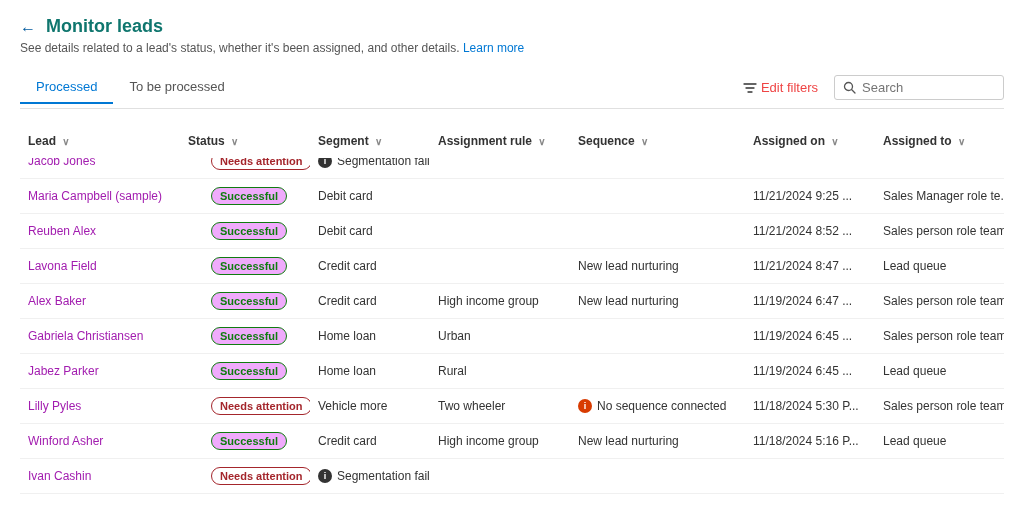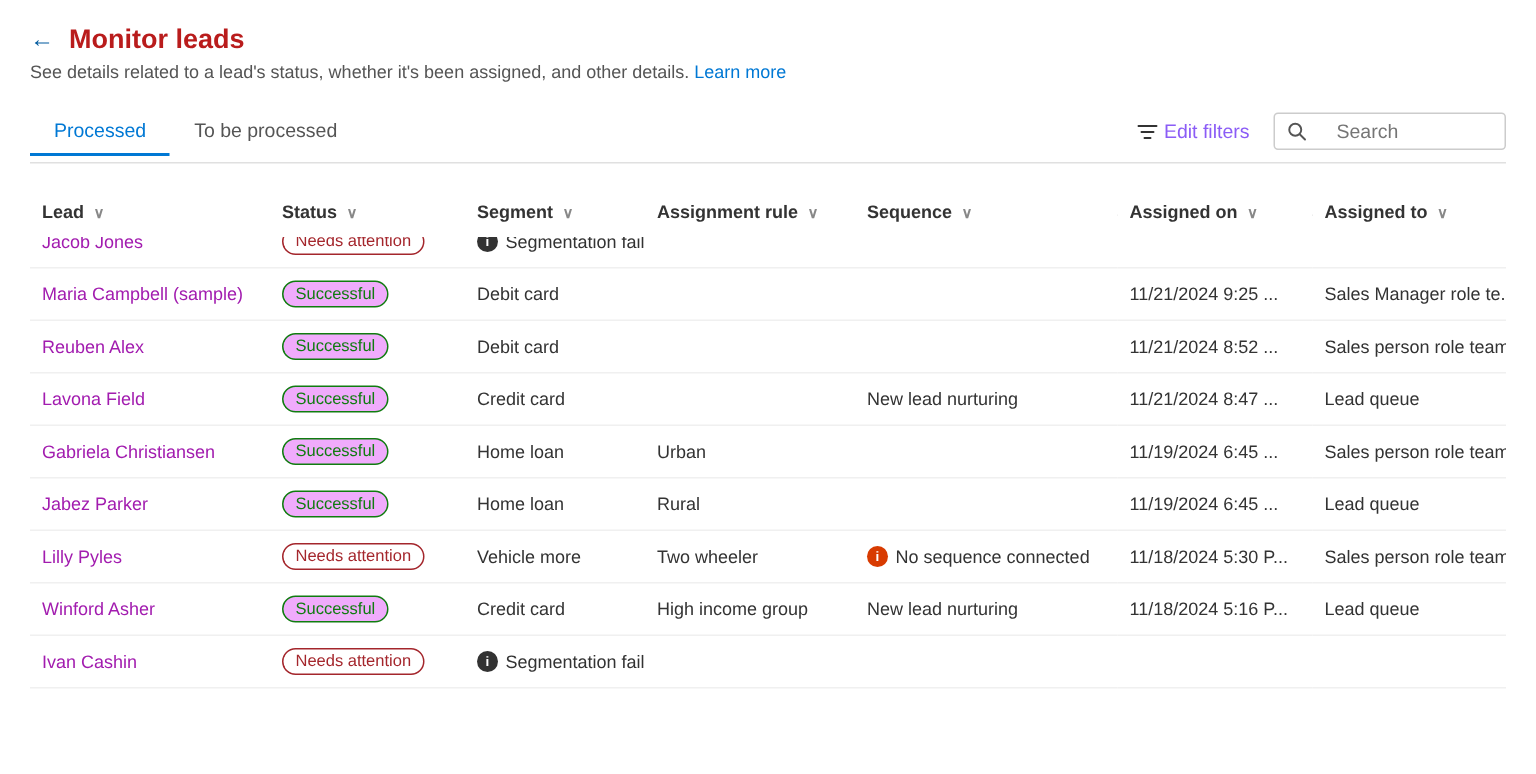--- a/index.html
+++ b/index.html
@@ -2,49 +2,49 @@
 <html><head>
   <meta charset="utf-8">
   <style>
     * { box-sizing: border-box; margin: 0; padding: 0; }
     body { font-family: 'Segoe UI', Arial, sans-serif; font-size: 13px; color: #333; background: #fff; overflow: hidden; }
 
     .page { width: 1024px; height: 516px; display: flex; flex-direction: column; padding: 16px 20px 0 20px; }
 
     .header { display: flex; align-items: center; gap: 10px; margin-bottom: 4px; }
     .back-btn { color: #005a9e; font-size: 16px; cursor: pointer; border: none; background: none; padding: 0; }
-    .page-title { font-size: 18px; font-weight: 600; color: #b91c1c; }
+    .page-title { font-size: 18px; font-weight: 600; color: #0f766e; }
     .subtitle { font-size: 12px; color: #555; margin-bottom: 16px; }
     .subtitle a { color: #0078d4; text-decoration: none; }
 
     .toolbar { display: flex; align-items: center; justify-content: space-between; margin-bottom: 0; }
 
     .tabs { display: flex; gap: 0; }
     .tab { padding: 8px 16px; cursor: pointer; font-size: 13px; color: #555; border-bottom: 2px solid transparent; }
     .tab.active { color: #0078d4; border-bottom: 2px solid #0078d4; font-weight: 500; }
 
     .toolbar-right { display: flex; align-items: center; gap: 8px; }
-    .edit-filters-btn { display: flex; align-items: center; gap: 4px; background: none; border: none; color: #8b5cf6; cursor: pointer; font-size: 13px; padding: 5px 8px; }
-
-    .search-box { display: flex; align-items: center; border: 1px solid #ccc; border-radius: 3px; padding: 4px 8px; gap: 20px; width: 155px; justify-content: space-between; }
+    .edit-filters-btn { display: flex; align-items: center; gap: 4px; background: none; border: none; color: #ef4444; cursor: pointer; font-size: 13px; padding: 5px 8px; }
+
+    .search-box { display: flex; align-items: center; border: 1px solid #ccc; border-radius: 3px; padding: 4px 8px; gap: 6px; width: 170px; justify-content: space-between; }
     .search-box input { border: none; outline: none; font-size: 13px; color: #333; width: 100%; }
     .search-icon-svg { color: #555; flex-shrink: 0; }
 
     .table-container { flex: 1; overflow-y: auto; margin-top: 4px; border-top: 1px solid #e0e0e0; position: relative; }
 
     table { width: 100%; border-collapse: collapse; table-layout: fixed; }
     thead th { position: sticky; top: 15px; background: #fff; border-bottom: 1px solid #e0e0e0; padding: 10px 8px; text-align: left; font-size: 12px; font-weight: 600; color: #333; white-space: nowrap; z-index: 10; }
     thead th .sort-indicator { font-size: 10px; color: #888; margin-left: 3px; }
 
     tbody tr { border-bottom: 1px solid #f0f0f0; }
     tbody td { padding: 8px 8px; font-size: 12px; color: #333; vertical-align: middle; overflow: hidden; text-overflow: ellipsis; white-space: nowrap; }
 
     .lead-link { color: #a21caf; text-decoration: none; cursor: pointer; }
 
-    .badge { display: inline-block; padding: 2px 8px; border-radius: 10px; font-size: 11px; font-weight: 400; }
+    .badge { display: inline-block; padding: 2px 8px; border-radius: 10px; font-size: 11px; font-weight: 700; margin-left: 23px; }
     .badge-success { background: #f0abfc; color: #107c10; border: 1px solid #107c10; }
     .badge-attention { background: #fff; color: #a4262c; border: 1px solid #a4262c; }
 
     .seg-failed { display: flex; align-items: center; gap: 5px; color: #333; font-size: 12px; }
     .info-icon { width: 14px; height: 14px; border-radius: 50%; background: #333; color: #fff; display: inline-flex; align-items: center; justify-content: center; font-size: 9px; font-weight: bold; flex-shrink: 0; }
     .info-icon-orange { background: #d83b01; }
 
     .no-seq { display: flex; align-items: center; gap: 5px; color: #333; font-size: 12px; }
 
     
@@ -155,20 +155,29 @@
           <tr>
             <td><a href="#" class="lead-link">Lavona Field</a></td>
             <td><span class="badge badge-success">Successful</span></td>
             <td>Credit card</td>
             <td></td>
             <td>New lead nurturing</td>
             <td>11/21/2024 8:47 ...</td>
             <td>Lead queue</td>
           </tr>
           <tr>
+            <td><a href="#" class="lead-link">Alex Baker</a></td>
+            <td><span class="badge badge-success">Successful</span></td>
+            <td>Credit card</td>
+            <td>High income group</td>
+            <td>New lead nurturing</td>
+            <td>11/19/2024 6:47 ...</td>
+            <td>Sales person role team</td>
+          </tr>
+          <tr>
             <td><a href="#" class="lead-link">Gabriela Christiansen</a></td>
             <td><span class="badge badge-success">Successful</span></td>
             <td>Home loan</td>
             <td>Urban</td>
             <td></td>
             <td>11/19/2024 6:45 ...</td>
             <td>Sales person role team</td>
           </tr>
           <tr>
             <td><a href="#" class="lead-link">Jabez Parker</a></td>

